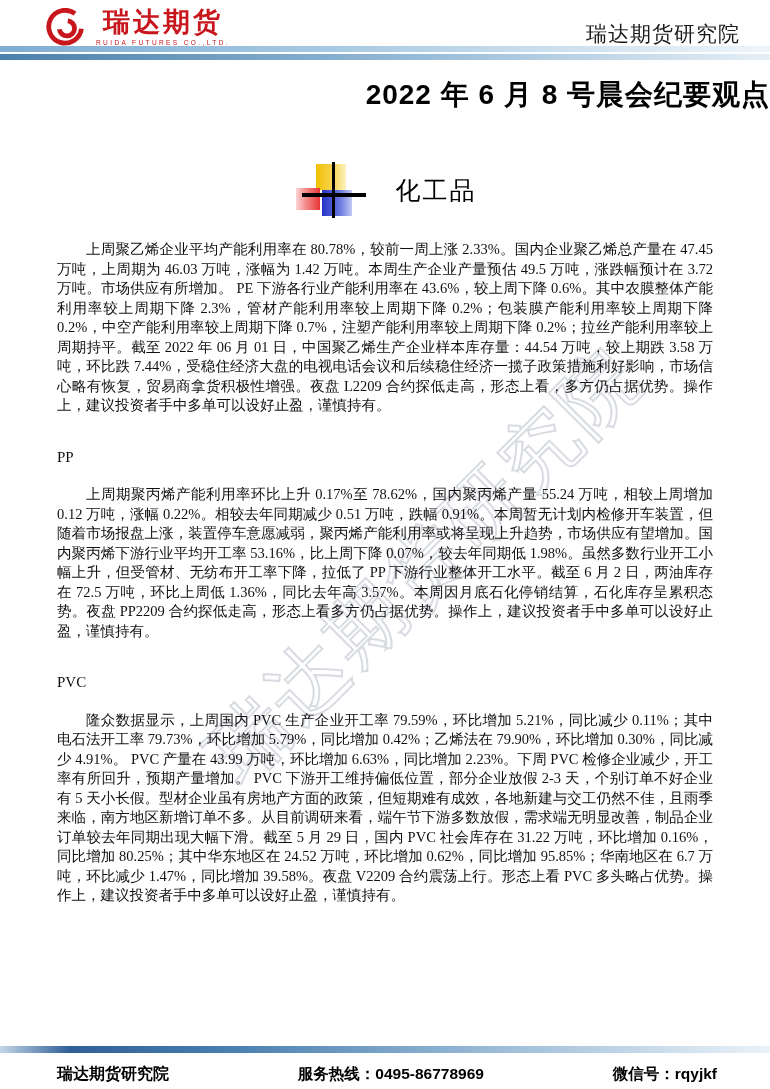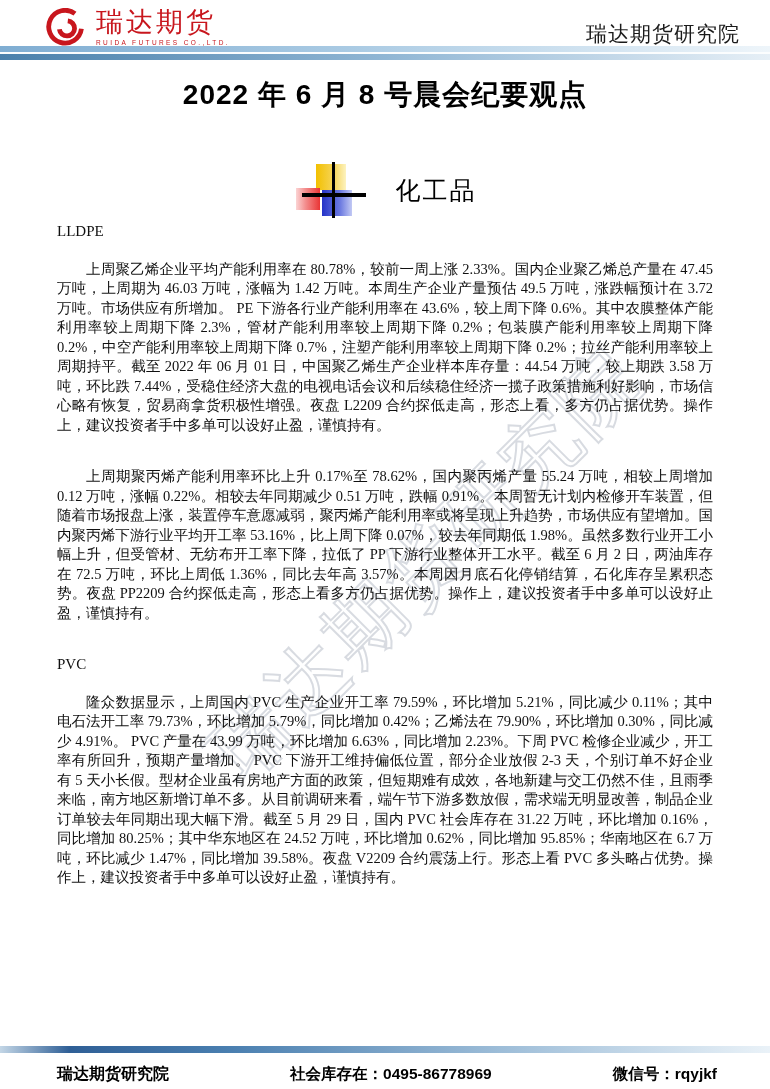--- a/index.html
+++ b/index.html
@@ -13,42 +13,42 @@
   
   .header {
     position:absolute; top:8px; left:45px; right:30px;
     display:flex; justify-content:space-between; align-items:flex-start;
     z-index:3;
   }
   .logo { display:flex; align-items:flex-start; gap:7px; }
   .logo-mark svg { width:44px; height:40px; display:block; }
   .logo-text-cn {
     font-family:"Liberation Sans","DejaVu Sans",sans-serif;
-    font-weight:normal; font-size:27px; color:#c8161d;
-    letter-spacing:3px; line-height:1.05;
+    font-weight:bold; font-size:27px; color:#c8161d;
+    letter-spacing:3px; line-height:1.05;text-align:center;
   }
   .logo-text-en {
     font-family:"Liberation Sans","DejaVu Sans",sans-serif;
     font-size:6.5px; color:#c8161d; letter-spacing:2.4px; margin-top:3px;
   }
   .header-right {
     font-family:"Liberation Sans","DejaVu Sans",sans-serif;
     font-size:21px; color:#1a1a1a; font-weight:500;
     margin-top:12px; letter-spacing:1px;
   }
 
   
   .header-bar { position:absolute; top:46px; left:0; width:770px; z-index:2; }
   .header-bar .b1 { height:6px; background:linear-gradient(90deg,#7fadd2 0%,#a9cae3 45%,#eef5fa 100%); }
   .header-bar .b2 { height:2px; background:#fbfdfe; }
   .header-bar .b3 { height:6px; background:linear-gradient(90deg,#4a80ab 0%,#90b6d4 50%,#e6eff6 100%); }
 
   
   .doc-title {
-    position:absolute; top:76px; left:0; width:770px; text-align:center;
+    position:absolute; top:76px; left:0; width:770px; text-align:right;
     font-family:"Liberation Sans","DejaVu Sans",sans-serif;
     font-size:28px; font-weight:bold; color:#000; letter-spacing:1px;
     z-index:2;
   }
 
   
   .chem-header {
     position:absolute; top:162px; left:0; width:770px;
     display:flex; justify-content:center; align-items:center; gap:22px;
     z-index:2;
@@ -148,36 +148,36 @@
       <span class="cross-v"></span>
       <span class="cross-h"></span>
     </span>
     <span class="chem-label">化工品</span>
   </div>
 
   <div class="watermark">瑞达期货研究院</div>
 
   <div class="content">
     <div class="section">
-      <div class="sec-heading">LLDPE</div>
       <p class="sec-body">上周聚乙烯企业平均产能利用率在 80.78%，较前一周上涨 2.33%。国内企业聚乙烯总产量在 47.45 万吨，上周期为 46.03 万吨，涨幅为 1.42 万吨。本周生产企业产量预估 49.5 万吨，涨跌幅预计在 3.72 万吨。市场供应有所增加。 PE 下游各行业产能利用率在 43.6%，较上周下降 0.6%。其中农膜整体产能利用率较上周期下降 2.3%，管材产能利用率较上周期下降 0.2%；包装膜产能利用率较上周期下降 0.2%，中空产能利用率较上周期下降 0.7%，注塑产能利用率较上周期下降 0.2%；拉丝产能利用率较上周期持平。截至 2022 年 06 月 01 日，中国聚乙烯生产企业样本库存量：44.54 万吨，较上期跌 3.58 万吨，环比跌 7.44%，受稳住经济大盘的电视电话会议和后续稳住经济一揽子政策措施利好影响，市场信心略有恢复，贸易商拿货积极性增强。夜盘 L2209 合约探低走高，形态上看，多方仍占据优势。操作上，建议投资者手中多单可以设好止盈，谨慎持有。</p>
     </div>
     <div class="section">
+      <div class="sec-heading">PP</div>
       <p class="sec-body">上周期聚丙烯产能利用率环比上升 0.17%至 78.62%，国内聚丙烯产量 55.24 万吨，相较上周增加 0.12 万吨，涨幅 0.22%。相较去年同期减少 0.51 万吨，跌幅 0.91%。本周暂无计划内检修开车装置，但随着市场报盘上涨，装置停车意愿减弱，聚丙烯产能利用率或将呈现上升趋势，市场供应有望增加。国内聚丙烯下游行业平均开工率 53.16%，比上周下降 0.07%，较去年同期低 1.98%。虽然多数行业开工小幅上升，但受管材、无纺布开工率下降，拉低了 PP 下游行业整体开工水平。截至 6 月 2 日，两油库存在 72.5 万吨，环比上周低 1.36%，同比去年高 3.57%。本周因月底石化停销结算，石化库存呈累积态势。夜盘 PP2209 合约探低走高，形态上看多方仍占据优势。操作上，建议投资者手中多单可以设好止盈，谨慎持有。</p>
     </div>
     <div class="section">
       <div class="sec-heading">PVC</div>
       <p class="sec-body">隆众数据显示，上周国内 PVC 生产企业开工率 79.59%，环比增加 5.21%，同比减少 0.11%；其中电石法开工率 79.73%，环比增加 5.79%，同比增加 0.42%；乙烯法在 79.90%，环比增加 0.30%，同比减少 4.91%。 PVC 产量在 43.99 万吨，环比增加 6.63%，同比增加 2.23%。下周 PVC 检修企业减少，开工率有所回升，预期产量增加。 PVC 下游开工维持偏低位置，部分企业放假 2-3 天，个别订单不好企业有 5 天小长假。型材企业虽有房地产方面的政策，但短期难有成效，各地新建与交工仍然不佳，且雨季来临，南方地区新增订单不多。从目前调研来看，端午节下游多数放假，需求端无明显改善，制品企业订单较去年同期出现大幅下滑。截至 5 月 29 日，国内 PVC 社会库存在 31.22 万吨，环比增加 0.16%，同比增加 80.25%；其中华东地区在 24.52 万吨，环比增加 0.62%，同比增加 95.85%；华南地区在 6.7 万吨，环比减少 1.47%，同比增加 39.58%。夜盘 V2209 合约震荡上行。形态上看 PVC 多头略占优势。操作上，建议投资者手中多单可以设好止盈，谨慎持有。</p>
     </div>
     <div class="section">
     </div>
   </div>
 
   <div class="footer">
     <div class="footer-bar"></div>
     <div class="footer-row">
       <span class="footer-left">瑞达期货研究院</span>
-      <span class="footer-center"><span>社会库存在：</span><span>0495-86778969</span></span>
+      <span class="footer-center"><span>服务热线：</span><span>0495-86778969</span></span>
       <span class="footer-right"><span>微信号：</span><span>rqyjkf</span></span>
     </div>
   </div>
 
 </div>
 
 </body></html>

